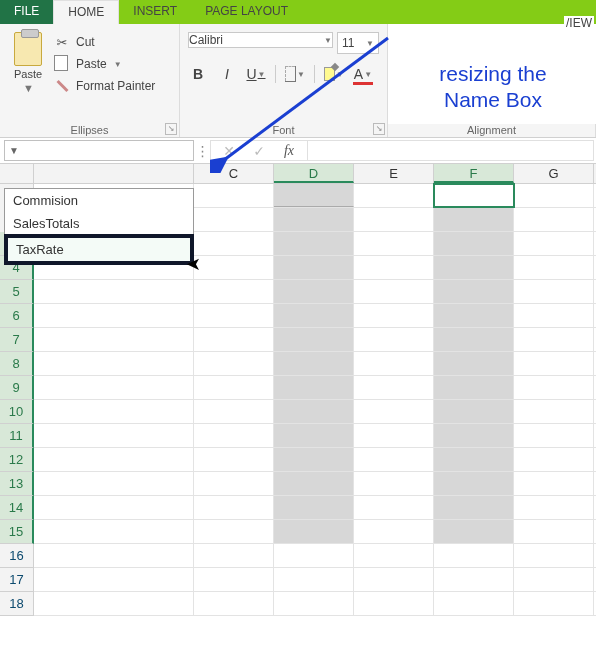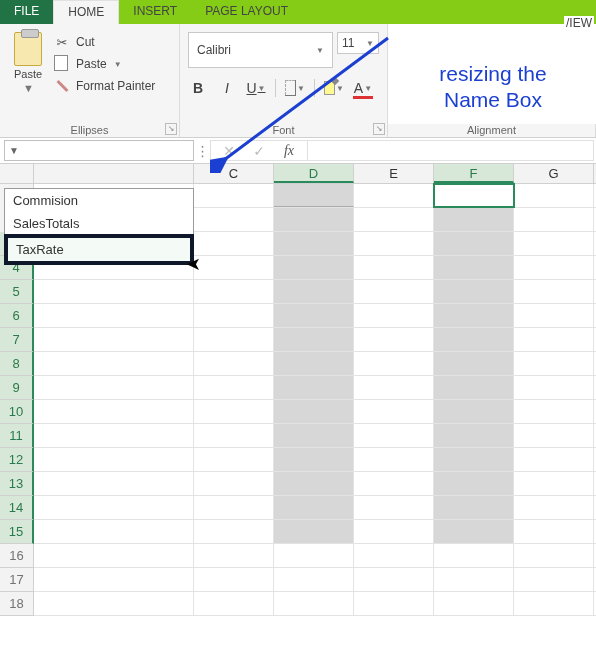--- a/index.html
+++ b/index.html
@@ -25,21 +25,21 @@
   .clip-row { display:flex; align-items:center; gap:6px; font-size:12px; color:#444;}
   .ico { width:16px; height:16px; display:inline-flex; align-items:center; justify-content:center; font-size:13px;}
   .scissors { color:#555;}
   .copy-i { border:1px solid #888; width:12px; height:14px; position:relative; background:#fff;}
   .copy-i::after{content:""; position:absolute; left:-3px; top:-3px; width:12px;height:14px;border:1px solid #888; background:#fff;}
   .brush-i { transform:rotate(-45deg); width:3px; height:14px; background:#c88;}
   .dd { font-size:8px; color:#777; margin-left:1px;}
 
   .font-group { width: 208px; }
   .font-row1 { display:flex; gap:4px; margin:4px 0 10px;}
-  .font-name { flex:1; border:1px solid #c9c9c9; background:#fff; height:36px; font-size:12px; padding:0 8px; display:flex; align-items:center; justify-content:space-between;}
+  .font-name { flex:1; border:1px solid #c9c9c9; background:#fff; height:16px; font-size:12px; padding:0 0; display:flex; align-items:center; justify-content:space-between;}
   .font-size { width:42px; border:1px solid #c9c9c9; background:#fff; height:22px; font-size:12px; padding:0 4px; display:flex; align-items:center; justify-content:space-between;}
   .font-row2 { display:flex; gap:9px; align-items:center;}
   .fbtn { width:20px; height:20px; display:flex; align-items:center; justify-content:center; font-size:14px; color:#444;}
   .under { text-decoration:underline; }
   .border-btn { width:18px;height:16px; border:1px solid #777; border-top:none; border-left:none; position:relative;}
   .border-btn::before{content:""; position:absolute; left:0; right:0; top:0; border-top:1px dashed #aaa;}
   .border-btn::after{content:""; position:absolute; top:0; bottom:0; left:0; border-left:1px dashed #aaa;}
   .fill-btn { width:16px;height:14px; background:#fffa90; border:1px solid #999; position:relative;}
   .fill-btn::after{content:""; position:absolute; right:-4px; top:-4px; width:6px;height:6px; background:#888; transform:rotate(45deg);}
   .fontc { position:relative;}
@@ -74,21 +74,21 @@
 
   
   .colheads { display:flex; height:20px; font-size:13px; background:#f3f3f3; border-bottom:1px solid #d0d0d0;}
   .rowhead-space{ width:34px; border-right:1px solid #d0d0d0; background:#f3f3f3;}
   .ch { width:80px; border-right:1px solid #d0d0d0; text-align:center; line-height:20px; color:#333;}
   .ch.sel { background:#d8e8d8; color:#2a7a4a; border-bottom:2px solid #2a8a5c; font-weight:500;}
 
   
   .grid { display:flex;}
   .rowheads { width:34px; background:#f3f3f3; border-right:1px solid #d0d0d0;}
-  .rh { height:24px; border-bottom:1px solid #d0d0d0; text-align:center; font-size:13px; line-height:24px; color:#737373;}
+  .rh { height:24px; border-bottom:1px solid #d0d0d0; text-align:center; font-size:13px; line-height:24px; color:#0c4a6e;}
   .rh.sel { background:#d8e8d8; color:#2a7a4a; border-right:2px solid #2a8a5c; margin-right:-1px;}
   .cells { flex:1;}
   .row { display:flex; height:24px; border-bottom:1px solid #e3e3e3;}
   .cell { width:80px; border-right:1px solid #e3e3e3;}
   .cell.sel { background:#d7d7d7;}
   .cell.sel.first{ border-bottom:1px solid #aaa;}
   .active-cell { background:#fff !important; outline:2px solid #2a8a5c; outline-offset:-1px;}
 
   
   .annot { position:absolute; left:388px; top:24px; width:210px; height:100px; display:flex; align-items:center; justify-content:center; background:#fff; text-align:center;}

